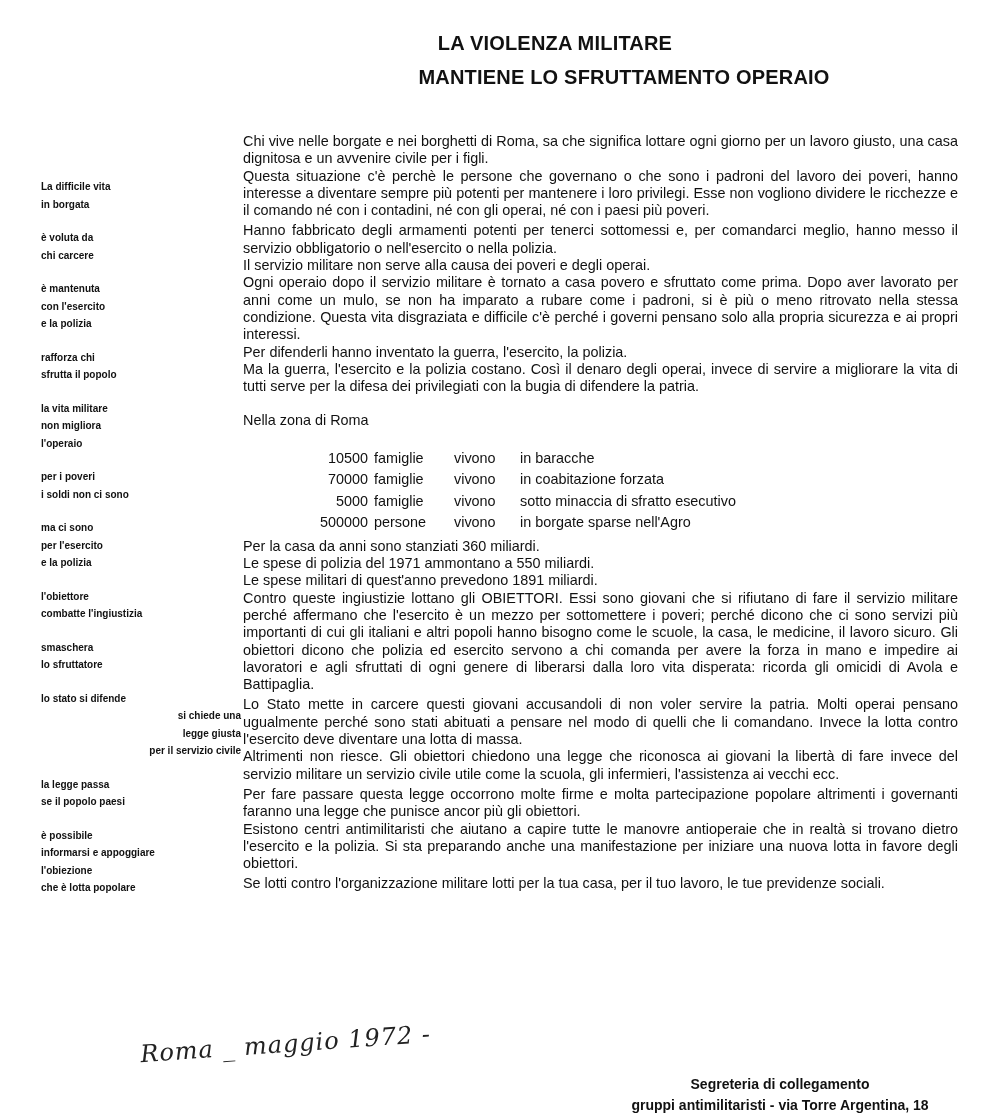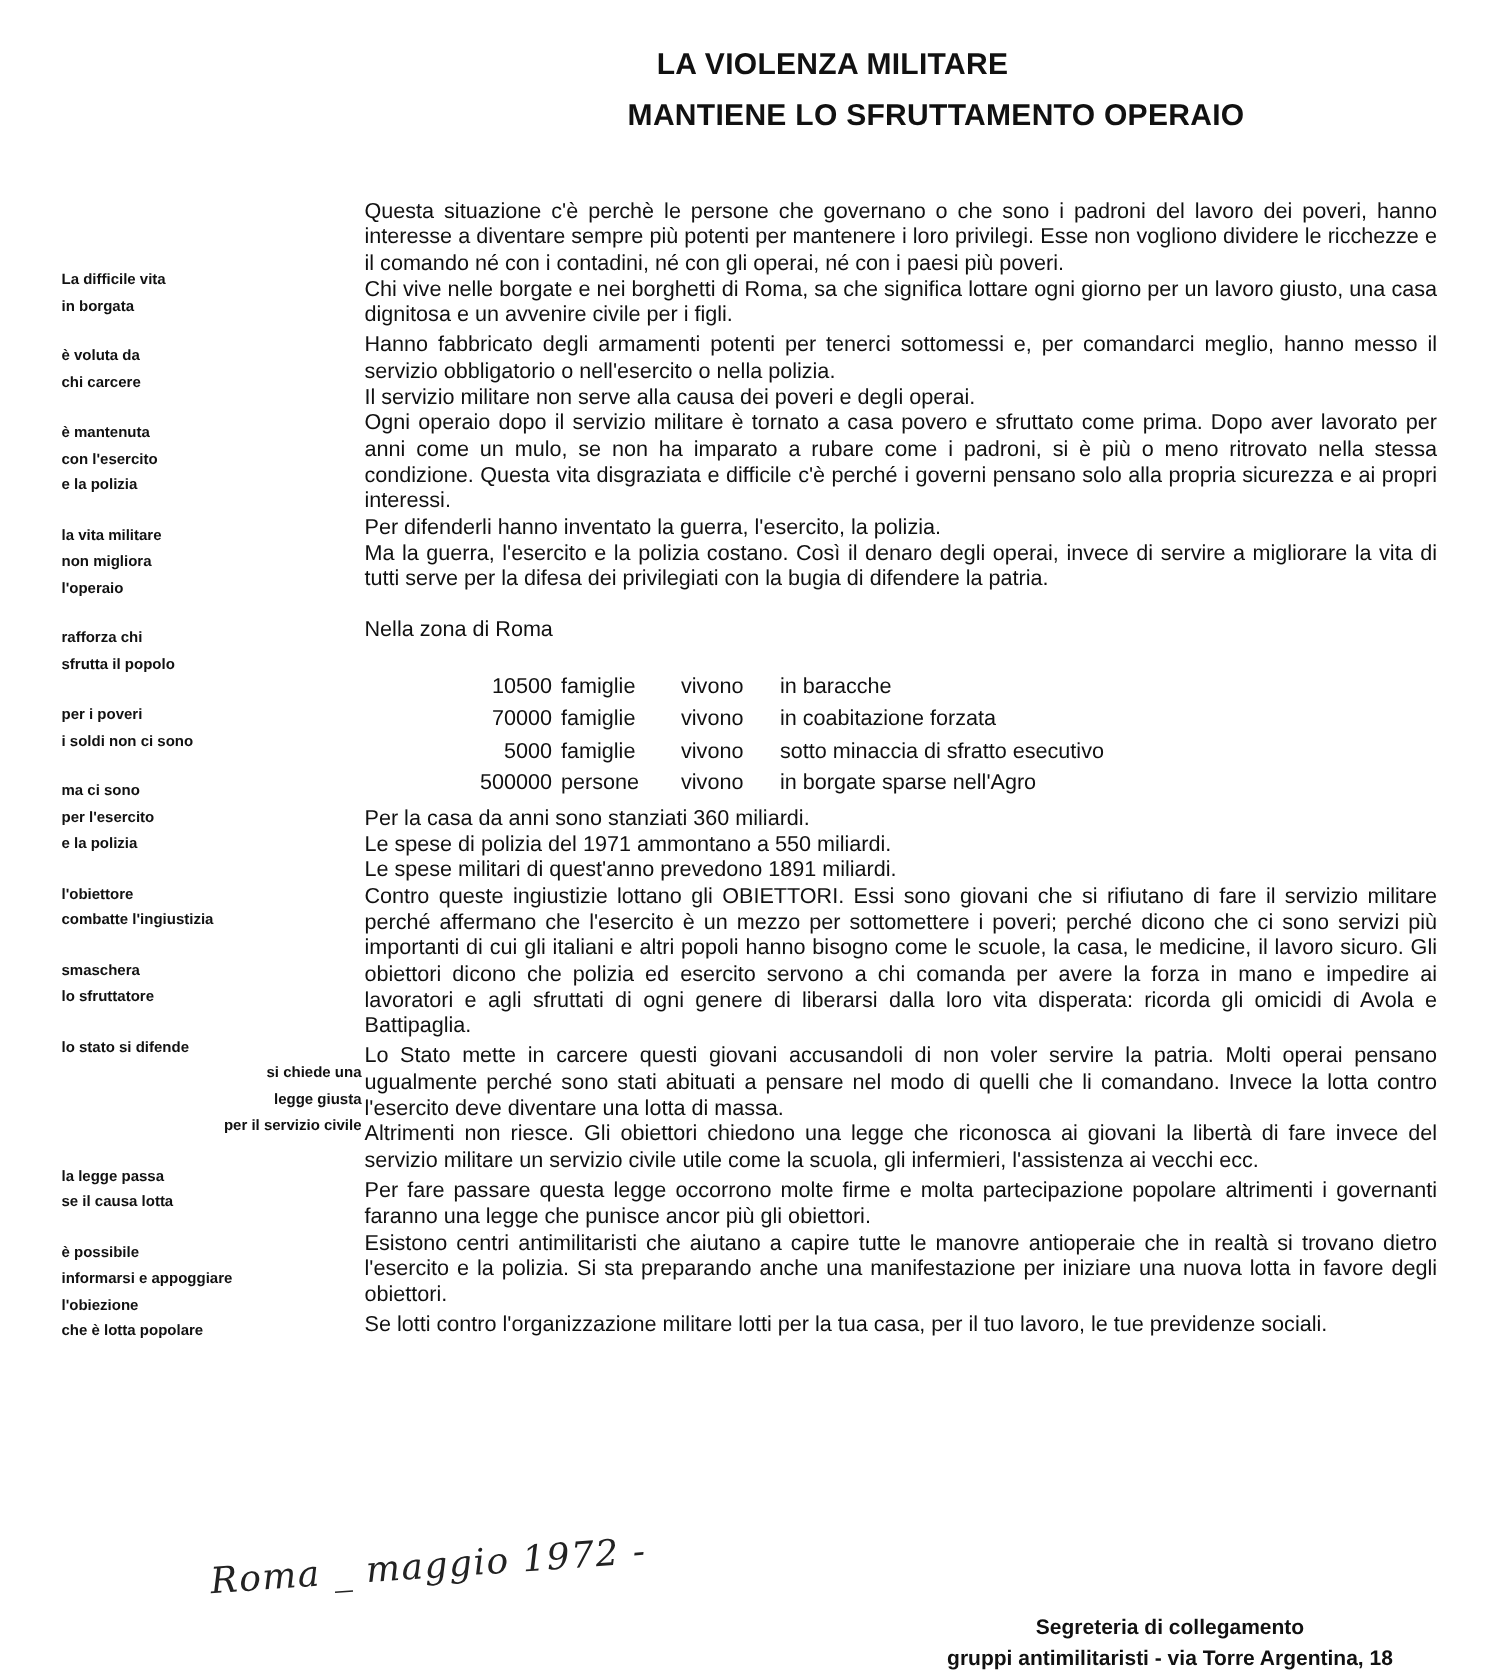--- a/index.html
+++ b/index.html
@@ -36,27 +36,27 @@
     <div class="side-group" style="margin-top: 16px;">
       <span class="side-line">è voluta da</span>
       <span class="side-line">chi carcere</span>
     </div>
     <div class="side-group" style="margin-top: 16px;">
       <span class="side-line">è mantenuta</span>
       <span class="side-line">con l'esercito</span>
       <span class="side-line">e la polizia</span>
     </div>
     <div class="side-group" style="margin-top: 16px;">
+      <span class="side-line">rafforza chi</span>
+      <span class="side-line">sfrutta il popolo</span>
+    </div>
+    <div class="side-group" style="margin-top: 16px;">
       <span class="side-line">la vita militare</span>
       <span class="side-line">non migliora</span>
       <span class="side-line">l'operaio</span>
-    </div>
-    <div class="side-group" style="margin-top: 16px;">
-      <span class="side-line">rafforza chi</span>
-      <span class="side-line">sfrutta il popolo</span>
     </div>
     <div class="side-group" style="margin-top: 16px;">
       <span class="side-line">per i poveri</span>
       <span class="side-line">i soldi non ci sono</span>
     </div>
     <div class="side-group" style="margin-top: 16px;">
       <span class="side-line">ma ci sono</span>
       <span class="side-line">per l'esercito</span>
       <span class="side-line">e la polizia</span>
     </div>
@@ -71,34 +71,34 @@
     <div class="side-group" style="margin-top: 16px;">
       <span class="side-line">lo stato si difende</span>
     </div>
     <div class="side-group" style=" text-align: right;">
       <span class="side-line">si chiede una</span>
       <span class="side-line">legge giusta</span>
       <span class="side-line">per il servizio civile</span>
     </div>
     <div class="side-group" style="margin-top: 16px;">
       <span class="side-line">la legge passa</span>
-      <span class="side-line">se il causa lotta</span>
+      <span class="side-line">se il popolo paesi</span>
     </div>
     <div class="side-group" style="margin-top: 16px;">
       <span class="side-line">è possibile</span>
       <span class="side-line">informarsi e appoggiare</span>
       <span class="side-line">l'obiezione</span>
       <span class="side-line">che è lotta popolare</span>
     </div>
   </div>
 
 <div class="main">
   <div>
+    <p>Chi vive nelle borgate e nei borghetti di Roma, sa che significa lottare ogni giorno per un lavoro giusto, una casa dignitosa e un avvenire civile per i figli.</p>
     <p>Questa situazione c'è perchè le persone che governano o che sono i padroni del lavoro dei poveri, hanno interesse a diventare sempre più potenti per mantenere i loro privilegi. Esse non vogliono dividere le ricchezze e il comando né con i contadini, né con gli operai, né con i paesi più poveri.</p>
-    <p>Chi vive nelle borgate e nei borghetti di Roma, sa che significa lottare ogni giorno per un lavoro giusto, una casa dignitosa e un avvenire civile per i figli.</p>
     <div class="gap-small"></div>
     <p>Hanno fabbricato degli armamenti potenti per tenerci sottomessi e, per comandarci meglio, hanno messo il servizio obbligatorio o nell'esercito o nella polizia.</p>
     <p>Il servizio militare non serve alla causa dei poveri e degli operai.</p>
     <p>Ogni operaio dopo il servizio militare è tornato a casa povero e sfruttato come prima. Dopo aver lavorato per anni come un mulo, se non ha imparato a rubare come i padroni, si è più o meno ritrovato nella stessa condizione. Questa vita disgraziata e difficile c'è perché i governi pensano solo alla propria sicurezza e ai propri interessi.</p>
     <p>Per difenderli hanno inventato la guerra, l'esercito, la polizia.</p>
     <p>Ma la guerra, l'esercito e la polizia costano. Così il denaro degli operai, invece di servire a migliorare la vita di tutti serve per la difesa dei privilegiati con la bugia di difendere la patria.</p>
   </div>
   <p style="margin-top:17px;">Nella zona di Roma</p>
   <div class="stats">
     <div class="stat-row">

